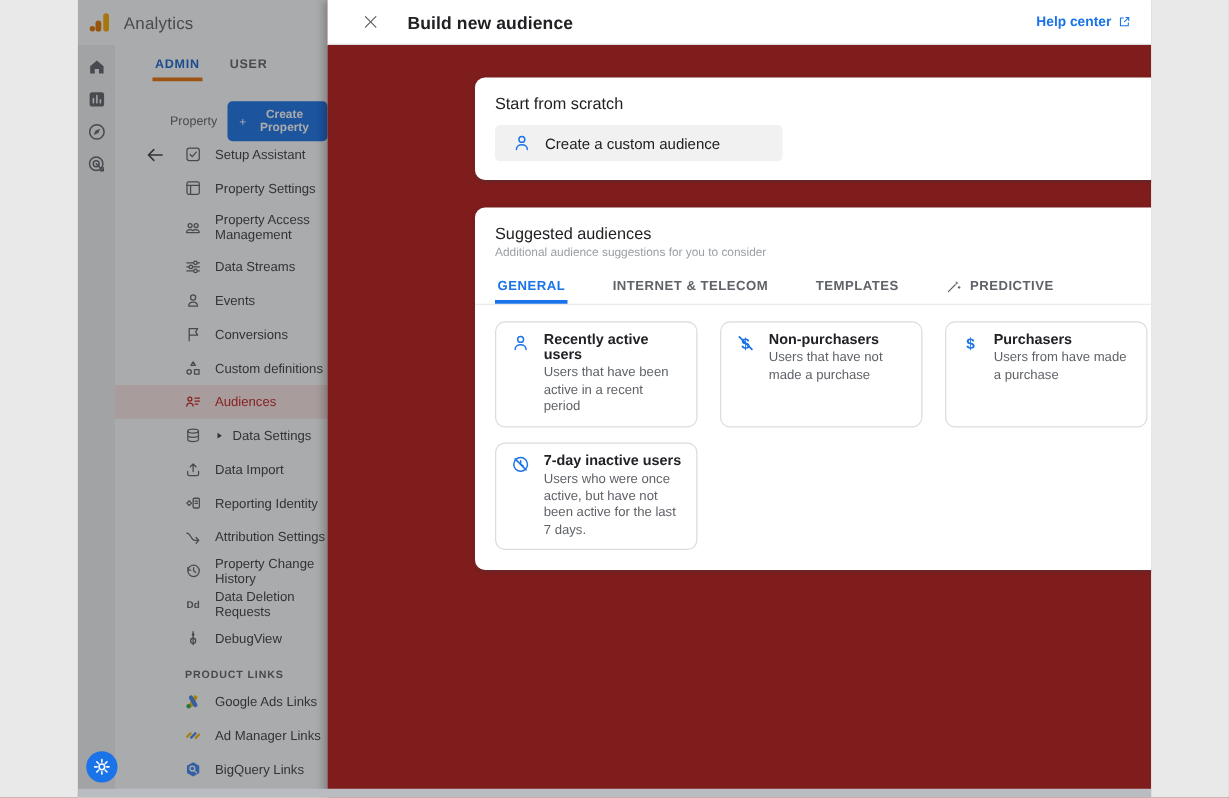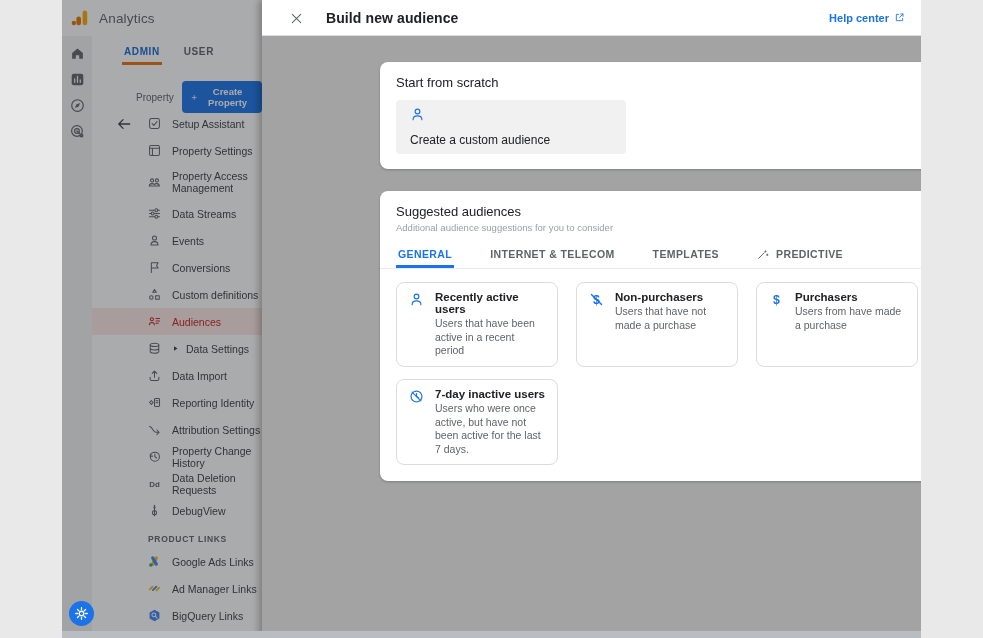--- a/index.html
+++ b/index.html
@@ -40,34 +40,34 @@
   .menu-row .exp svg { width:100%; height:100%; }
   .plinks-label { padding-left:56px; font-size:8.5px; font-weight:700; letter-spacing:.7px; color:#5f6368; height:24px; display:flex; align-items:flex-end; padding-bottom:4px; }
 
   .fab { position:absolute; left:7px; bottom:12px; width:25px; height:25px; border-radius:50%; background:#1a73e8; z-index:6; display:flex; align-items:center; justify-content:center; cursor:pointer; }
   .fab .ic { width:15px; height:15px; display:inline-flex; }
   .fab .ic svg { width:100%; height:100%; }
 
   .scrim { position:absolute; left:0; top:0; width:200px; height:100%; background:rgba(32,33,36,.38); z-index:5; }
 
   
-  .modal { position:absolute; left:200px; right:0; top:0; bottom:0; z-index:10; background:#a3a3a3; box-shadow:-3px 0 7px rgba(0,0,0,.28); display:flex; flex-direction:column; }
+  .modal { position:absolute; left:200px; right:0; top:0; bottom:0; z-index:10; background:#7f1d1d; box-shadow:-3px 0 7px rgba(0,0,0,.28); display:flex; flex-direction:column; }
   .m-header { height:36px; flex:none; background:#fff; border-bottom:1px solid #dadce0; display:flex; align-items:center; padding:0 16px 0 28px; }
   .close-x { width:13px; height:13px; color:#5f6368; cursor:pointer; flex:none; }
   .close-x svg { width:100%; height:100%; }
   .m-title { font-size:14px; font-weight:700; color:#202124; margin-left:23px; letter-spacing:.1px; }
   .help-link { margin-left:auto; display:flex; align-items:center; gap:5px; color:#1a73e8; font-size:11px; font-weight:600; cursor:pointer; }
   .help-link .ic { width:11px; height:11px; display:inline-flex; }
   .help-link .ic svg { width:100%; height:100%; }
 
   .m-body { flex:1; padding:26px 0 0 118px; }
   .card { width:554px; background:#fff; border-radius:8px; box-shadow:0 1px 2px rgba(60,64,67,.25), 0 1px 3px rgba(60,64,67,.12); }
   .scratch-card { padding:13px 16px 15px; }
   .card-title { font-size:13px; color:#202124; }
-  .custom-btn { margin-top:10px; display:flex; align-items:flex-start; gap:11px; background:#f1f1f1; border:none; border-radius:4px; padding:7px 14px; width:230px; font-size:12px; color:#202124; font-family:inherit; cursor:pointer;flex-direction:column; }
+  .custom-btn { margin-top:10px; display:flex; align-items:center; gap:11px; background:#f1f1f1; border:none; border-radius:4px; padding:7px 14px; width:230px; font-size:12px; color:#202124; font-family:inherit; cursor:pointer; }
   .custom-btn .ic { width:15px; height:15px; color:#1a73e8; display:inline-flex; flex:none; }
   .custom-btn .ic svg { width:100%; height:100%; }
 
   .suggested-card { margin-top:22px; padding:13px 16px 16px; }
   .card-sub { font-size:9.5px; color:#9aa0a6; margin-top:3px; }
   .tabs { display:flex; gap:34px; margin:8px -16px 0; padding:0 16px; border-bottom:1px solid #e8eaed; }
   .tab { font-size:10.5px; font-weight:600; letter-spacing:.4px; color:#5f6368; padding:7px 2px 8px; display:flex; align-items:center; gap:7px; cursor:pointer; }
   .tab.active { color:#1a73e8; box-shadow:inset 0 -3px 0 #1a73e8; }
   .tab .ic { width:12px; height:12px; display:inline-flex; }
   .tab .ic svg { width:100%; height:100%; }

